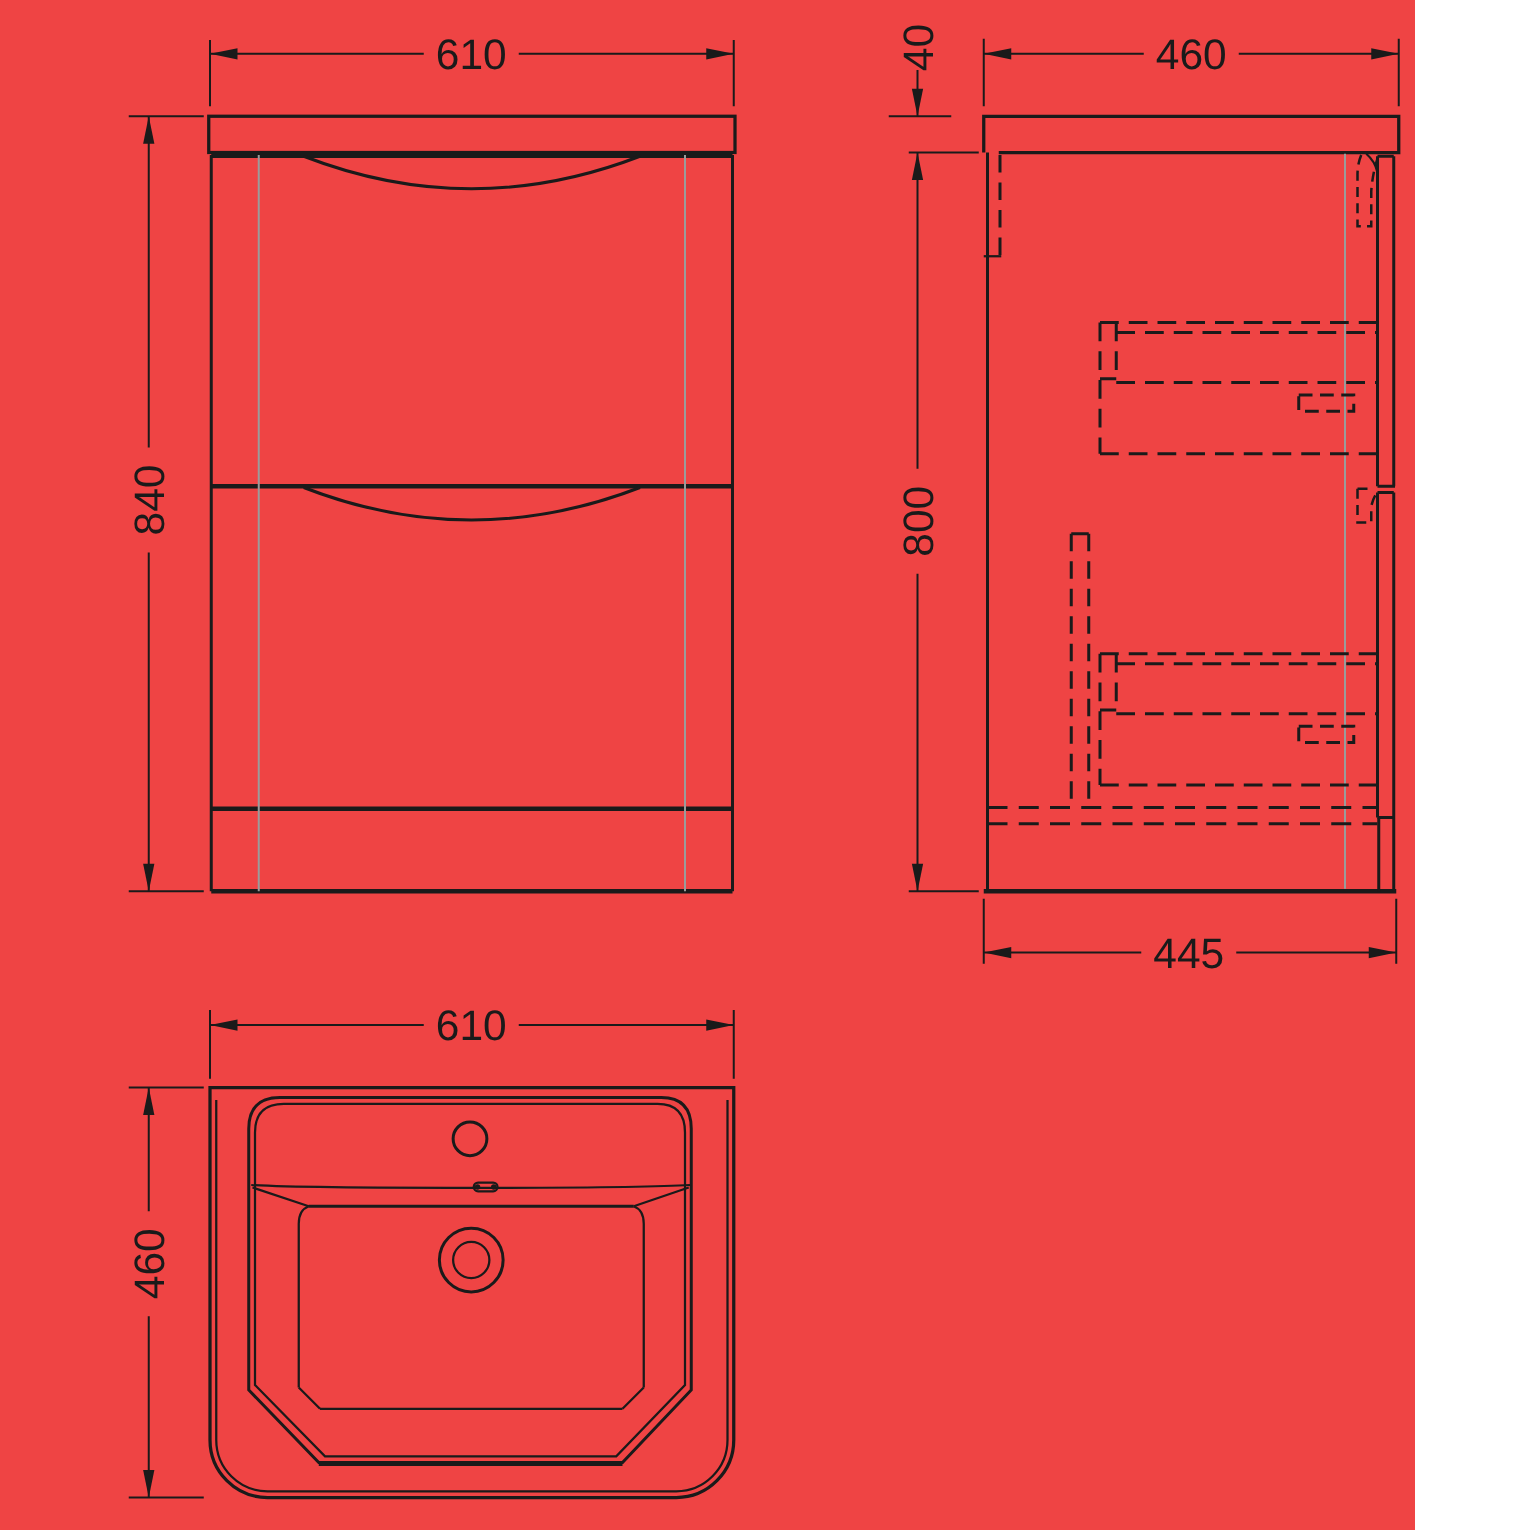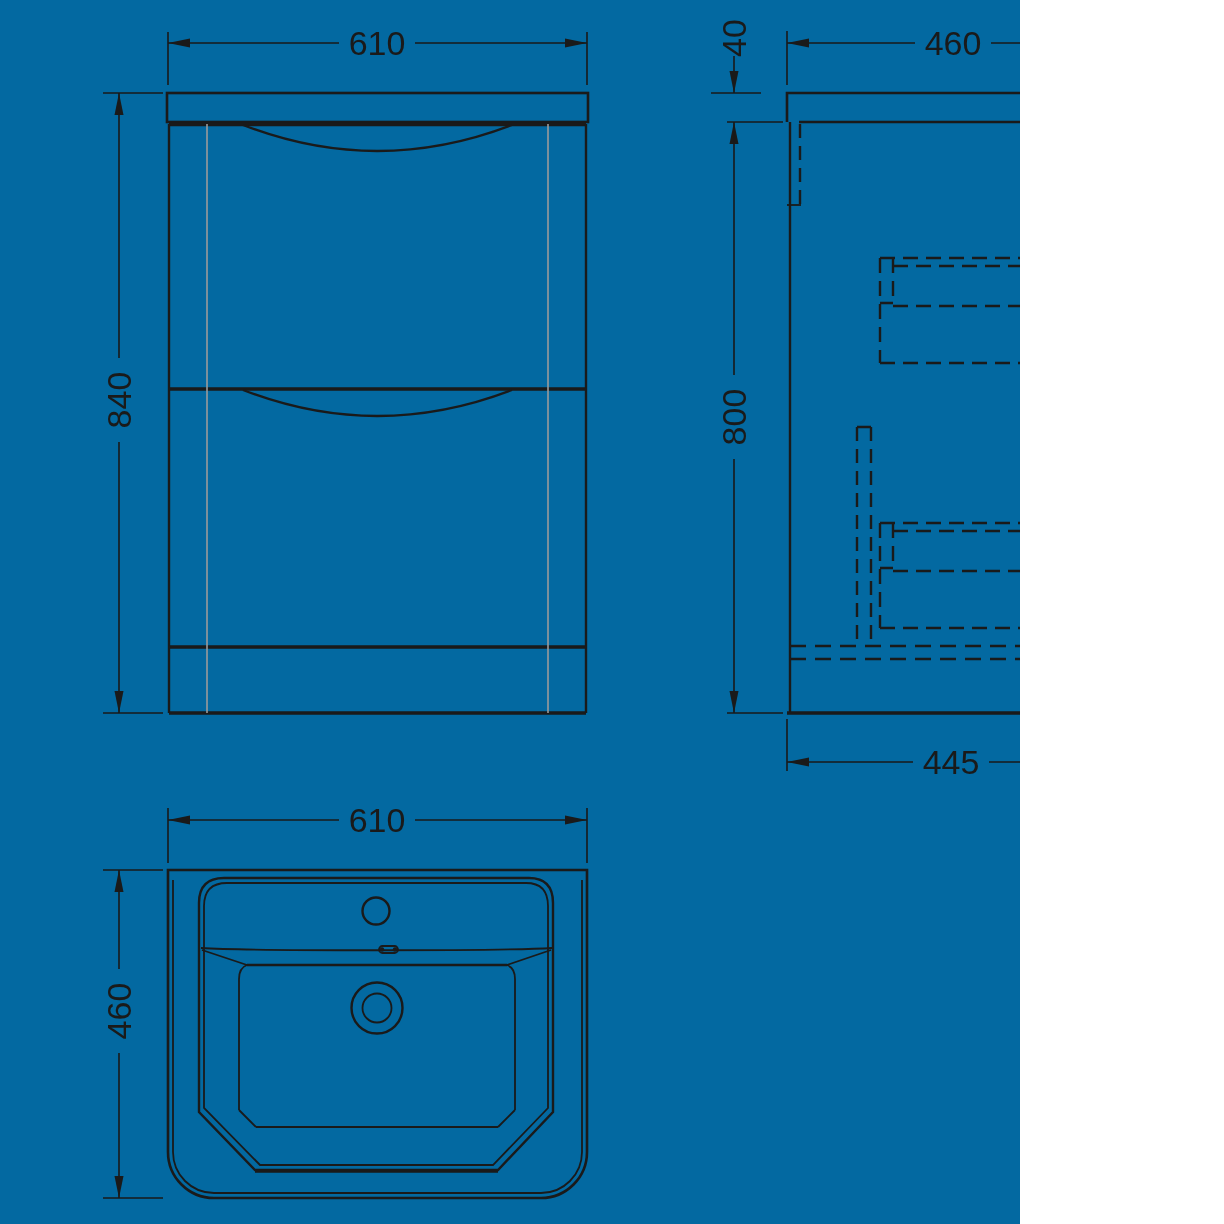--- a/index.html
+++ b/index.html
@@ -1,16 +1,16 @@
 <!DOCTYPE html>
 <html><head>
 <meta charset="utf-8">
 <style>
   html,body{margin:0;padding:0;background:#ffffff;}
-  .canvas{position:relative;width:1020px;height:1224px;background:#0369a1;overflow:hidden;}
+  .canvas{position:relative;width:1132px;height:1224px;background:#ef4444;overflow:hidden;}
   svg{display:block;}
   path,rect,circle,line{fill:none;stroke:#1a1a1a;}
   .ln   {stroke-width:2.4;}
   .ln25 {stroke-width:2.6;}
   .thick{stroke-width:3.6;}
   .thin {stroke-width:1.8;}
   .dim  {stroke-width:1.6;}
   .gray {stroke:#9b9b9b;stroke-width:1.6;}
   .dash {stroke-width:2.4;stroke-dasharray:15 8;}
   .dashm{stroke-width:2.4;stroke-dasharray:14 8;}

